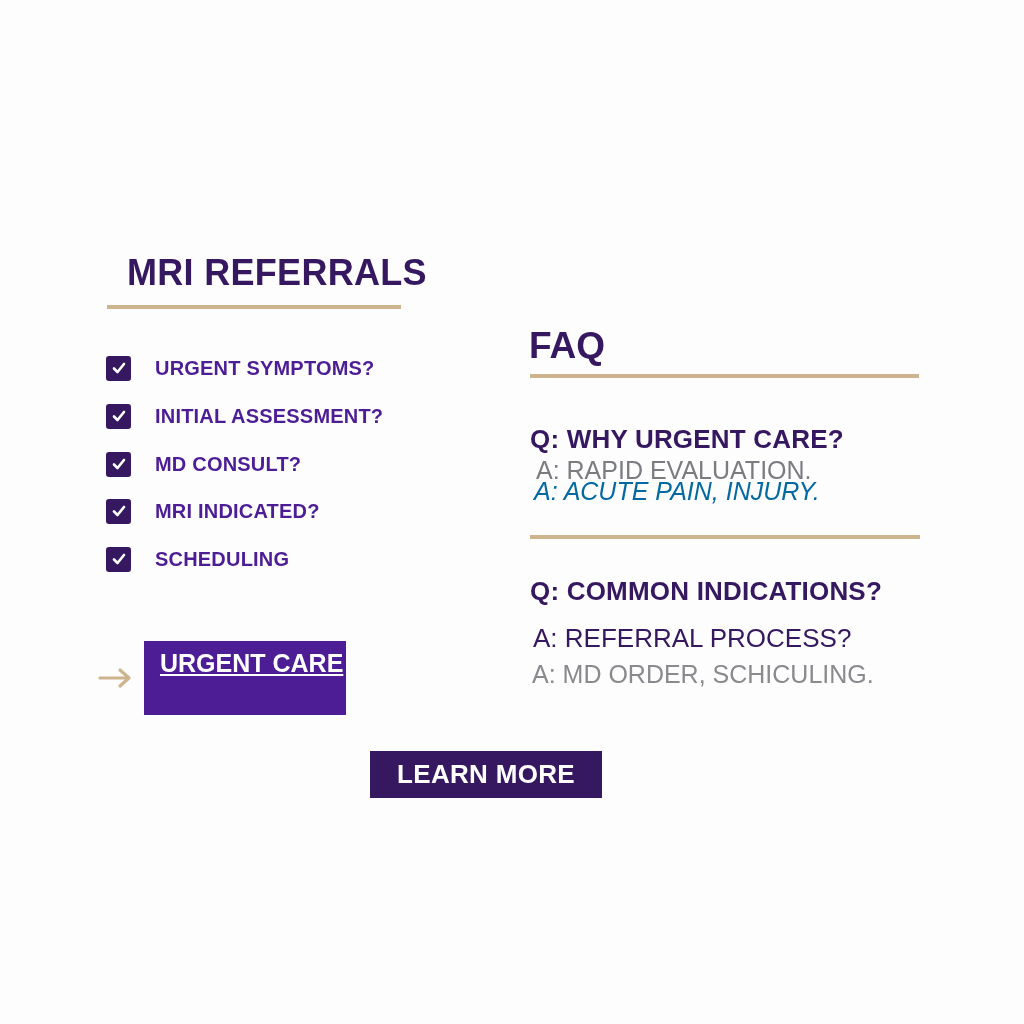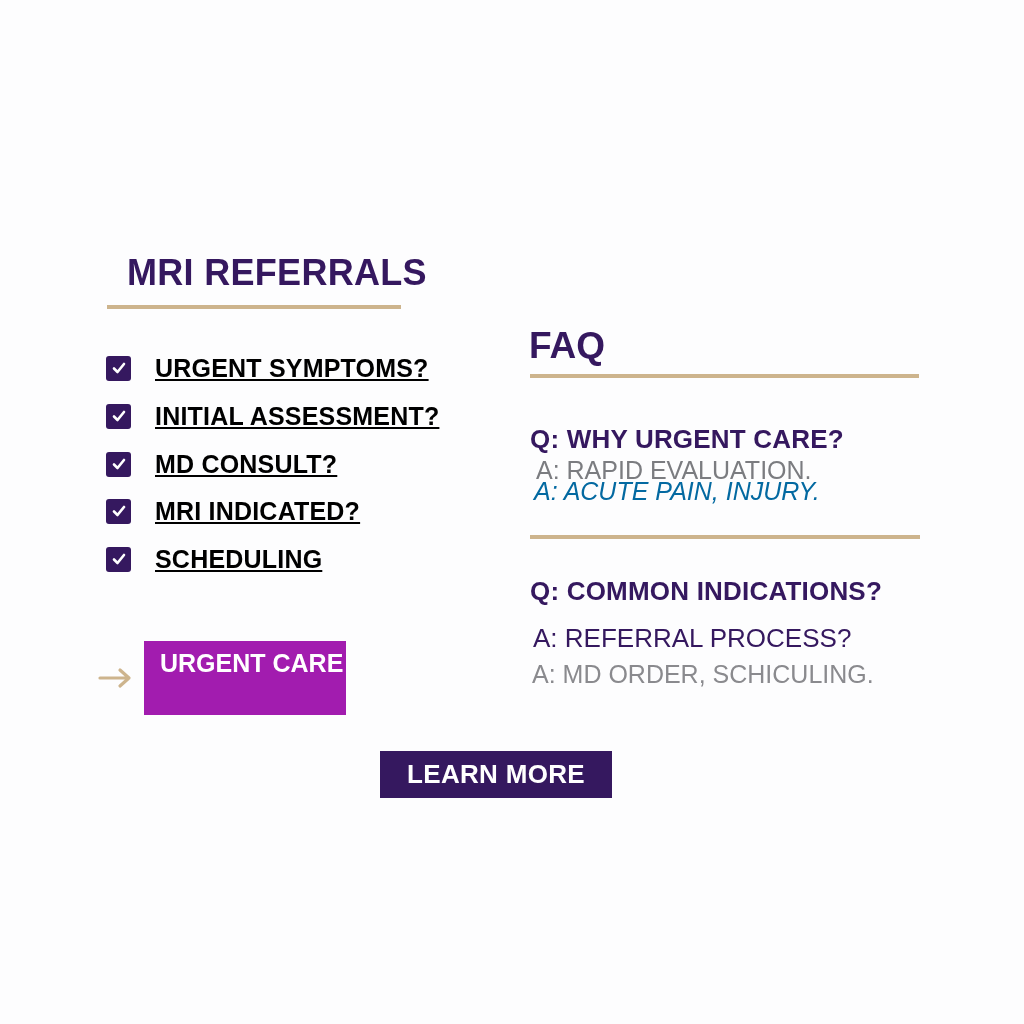--- a/index.html
+++ b/index.html
@@ -14,35 +14,35 @@
     left:107px; top:252px; font-size:36px; font-weight:700; color:#35185f;
     letter-spacing:0.3px; white-space:nowrap;margin-left:20px;
   }
   .rule { background:#cdb48d; height:4px; }
   .check-item { left:106px; height:26px; display:flex; align-items:center; }
   .cbox {
     width:25px; height:25px; background:#35185f; border-radius:3px;
     display:flex; align-items:center; justify-content:center; margin-right:24px;
   }
   .cbox svg { width:16px; height:16px; }
-  .clabel { font-size:25px; font-weight:700; color:#000000; white-space:nowrap; letter-spacing:0.2px;text-decoration:underline; }
+  .clabel { font-size:20px; font-weight:700; color:#4c1d95; white-space:nowrap; letter-spacing:0.2px; }
   .arrow { left:98px; top:667px; width:36px; height:22px; }
   .cta-box {
-    left:144px; top:641px; width:202px; height:74px; background:#a21caf;
+    left:144px; top:641px; width:202px; height:74px; background:#4c1d95;
     color:#fff; font-size:25px; font-weight:700; line-height:31px;
-    box-sizing:border-box; padding:7px 16px; white-space:nowrap;
+    box-sizing:border-box; padding:7px 16px; white-space:nowrap;text-decoration:underline;
   }
   .faq-title { left:529px; top:325px; font-size:37px; font-weight:700; color:#35185f; }
   .q { font-size:26px; font-weight:700; color:#35185f; white-space:nowrap; letter-spacing:0.2px; }
   .a-gray { font-size:25px; color:#7b7c80; white-space:nowrap; }
   .a-gold { font-size:25px; color:#0369a1; white-space:nowrap;font-style:italic; }
   .a-purple { font-size:26px; font-weight:400; color:#35185f; white-space:nowrap; }
   .a-gray2 { font-size:25px; color:#8a8a8e; white-space:nowrap; }
   .learn {
-    left:380px; top:751px; width:232px; height:47px; background:#35185f;
+    left:370px; top:751px; width:232px; height:47px; background:#35185f;
     color:#fff; font-size:26px; font-weight:700;
     display:flex; align-items:center; justify-content:center; letter-spacing:0.3px;
   }
 </style>
 </head>
 <body>
 
 <div class="abs title">MRI REFERRALS</div>
 <div class="abs rule" style="left:107px; top:305px; width:294px;"></div>
 

